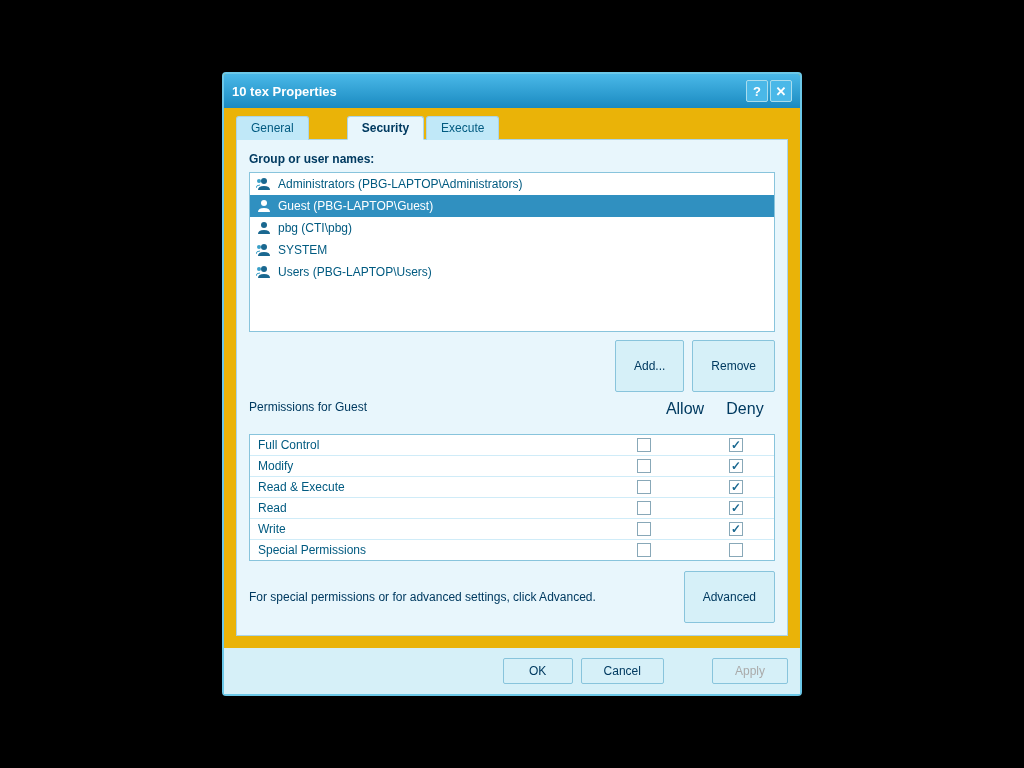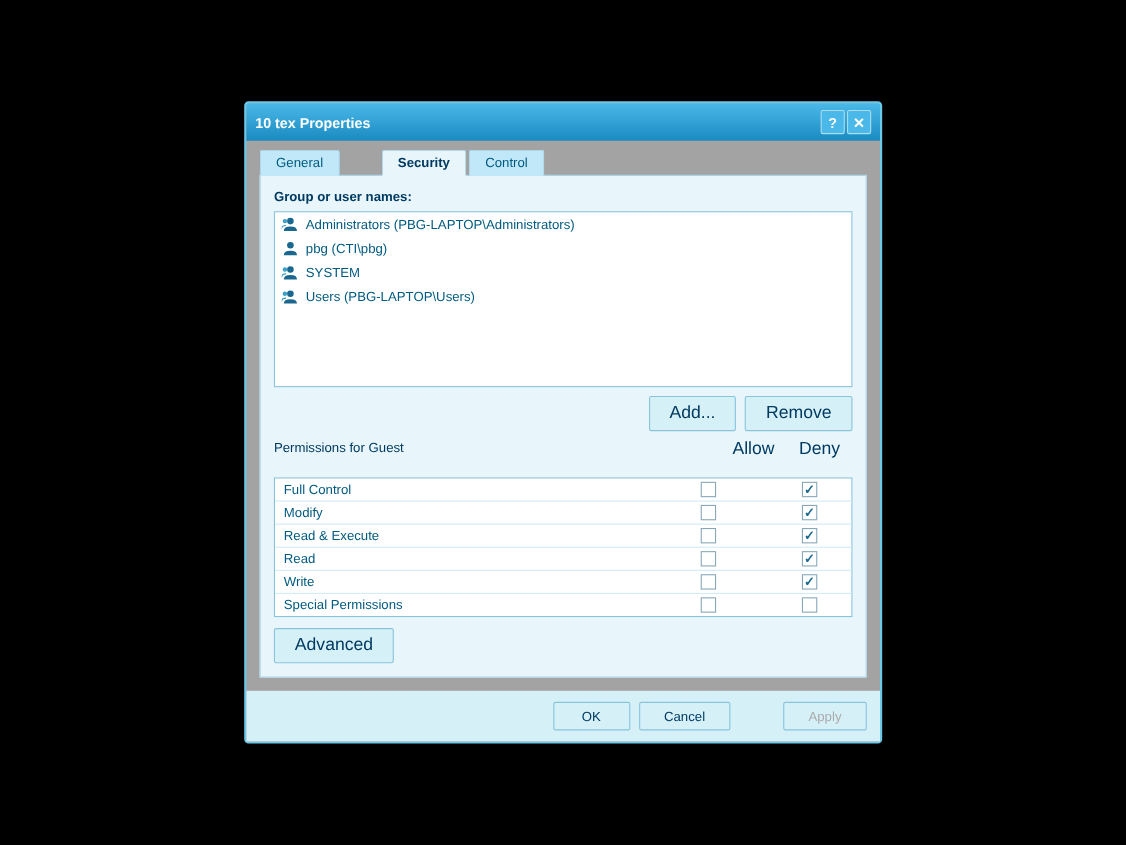--- a/index.html
+++ b/index.html
@@ -8,21 +8,21 @@
       display: flex;
       justify-content: center;
       align-items: center;
       width: 1024px;
       height: 768px;
       font-family: Tahoma, Arial, sans-serif;
       font-size: 12px;
     }
     .dialog {
       width: 580px;
-      background: #a3a3a3;
+      background: #eab308;
       border: 2px solid #6cc8e8;
       border-radius: 4px;
       box-shadow: 2px 2px 8px rgba(0,0,0,0.5);
     }
     .title-bar {
       background: linear-gradient(to bottom, #4ab8e8, #1a8ac0);
       padding: 6px 8px;
       display: flex;
       align-items: center;
       justify-content: space-between;
@@ -112,25 +112,25 @@
       margin-right: 6px;
       flex-shrink: 0;
     }
     .btn-row {
       display: flex;
       justify-content: flex-end;
       gap: 8px;
       margin: 8px 0;
     }
     .btn {
-      padding: 6px 18px;
+      padding: 18px 18px;
       border: 1px solid #88c4dc;
       background: #d6f0f8;
       color: #003a60;
-      font-size: 16px;
+      font-size: 12px;
       cursor: pointer;
       border-radius: 2px;
     }
     .btn:disabled { color: #aaa; cursor: default; }
     .permissions-header {
       display: flex;
       margin-bottom: 16px;
     }
     .perm-label-col {
       flex: 1;
@@ -229,38 +229,45 @@
     <div class="title-buttons">
       <div class="title-btn">?</div>
       <div class="title-btn">✕</div>
     </div>
   </div>
 
   <div class="dialog-body">
     <div class="tabs">
       <div class="tab">General</div>
       <div class="tab active">Security</div>
-      <div class="tab">Control</div>
+      <div class="tab">Execute</div>
     </div>
 
     <div class="tab-content">
 
       <div class="section-label">Group or user names:</div>
       <div class="user-list-container">
 
         <div class="user-item">
           <svg class="user-icon" viewBox="0 0 16 16">
             <circle cx="8" cy="5" r="3" fill="#1a6890"></circle>
             <path d="M2 14 Q2 10 8 10 Q14 10 14 14" fill="#1a6890"></path>
             <circle cx="3" cy="5" r="2" fill="#3aa0c8"></circle>
             <path d="M0 12 Q0 9 4 9" stroke="#3aa0c8" stroke-width="1" fill="none"></path>
           </svg>
           <span>Administrators (PBG-LAPTOP\Administrators)</span>
         </div>
 
+        <div class="user-item selected">
+          <svg class="user-icon" viewBox="0 0 16 16">
+            <circle cx="8" cy="5" r="3" fill="white"></circle>
+            <path d="M2 14 Q2 10 8 10 Q14 10 14 14" fill="white"></path>
+          </svg>
+          <span>Guest (PBG-LAPTOP\Guest)</span>
+        </div>
 
         <div class="user-item">
           <svg class="user-icon" viewBox="0 0 16 16">
             <circle cx="8" cy="5" r="3" fill="#1a6890"></circle>
             <path d="M2 14 Q2 10 8 10 Q14 10 14 14" fill="#1a6890"></path>
           </svg>
           <span>pbg (CTI\pbg)</span>
         </div>
 
         <div class="user-item">
@@ -362,20 +369,21 @@
           <div class="perm-check-col">
             <div class="checkbox"></div>
           </div>
           <div class="perm-check-col">
             <div class="checkbox"></div>
           </div>
         </div>
       </div>
 
       <div class="advanced-row">
+        <span class="advanced-text">For special permissions or for advanced settings, click Advanced.</span>
         <button class="btn">Advanced</button>
       </div>
     </div>
   </div>
 
   <div class="dialog-footer">
     <button class="footer-btn">OK</button>
     <button class="footer-btn">Cancel</button>
     <button class="footer-btn disabled" disabled="">Apply</button>
   </div>

